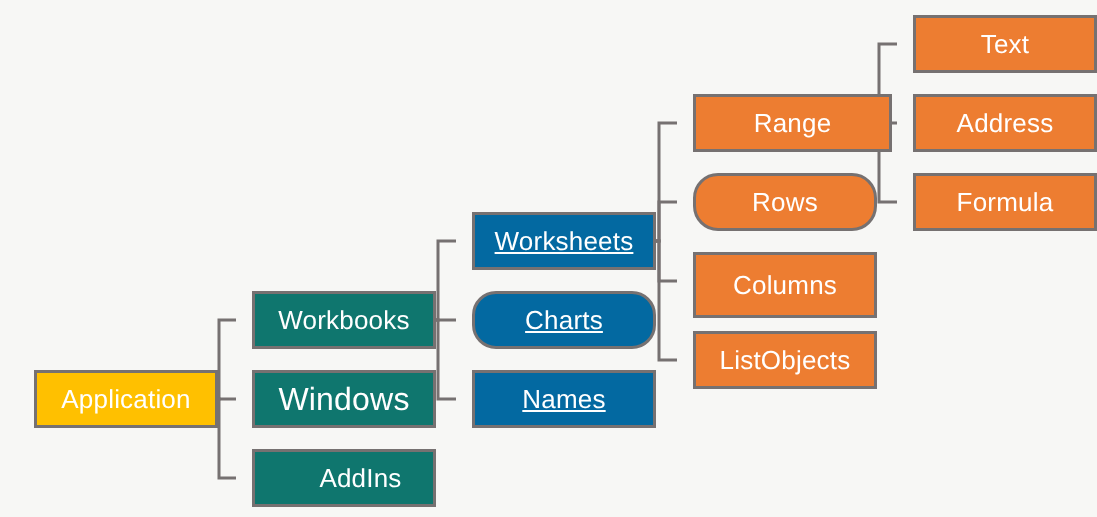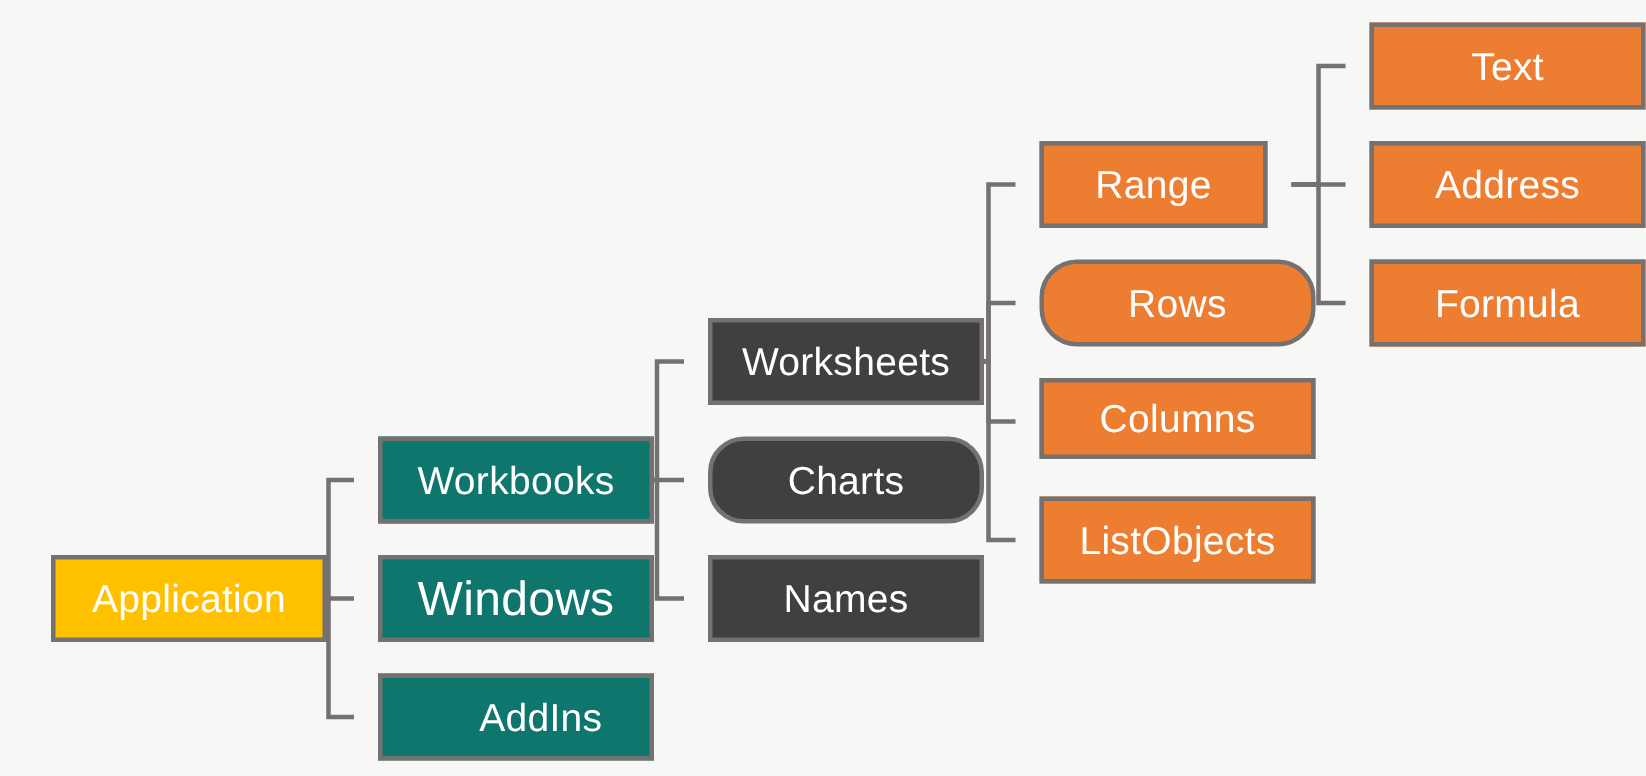--- a/index.html
+++ b/index.html
@@ -36,21 +36,21 @@
     color: #ffffff;
     font-weight: 400;
     letter-spacing: 0.2px;
     line-height: 1;
     white-space: nowrap;
     text-rendering: geometricPrecision;
     margin-left: 16px;
   }
   .node.level-application { background: #ffc000; }
   .node.level-collection  { background: #0f766e; }
-  .node.level-sheet       { background: #404040; }
+  .node.level-sheet       { background: #0369a1; text-decoration: underline; }
   .node.level-range       { background: #ed7d31; }
   .node-label {
     display: block;
     pointer-events: none;
   }
 </style>
 </head>
 <body>
 
 <div id="diagram">
@@ -84,27 +84,27 @@
       </div>
       <div class="node level-sheet" style="left: 456px; top: 212px; width: 184px; height: 58px; font-size: 26px;">
         <span class="node-label">Worksheets</span>
       </div>
       <div class="node level-sheet" style="left: 456px; top: 291px; width: 184px; height: 58px; font-size: 26px; border-radius: 24px;">
         <span class="node-label">Charts</span>
       </div>
       <div class="node level-sheet" style="left: 456px; top: 370px; width: 184px; height: 58px; font-size: 26px;">
         <span class="node-label">Names</span>
       </div>
-      <div class="node level-range" style="left: 677px; top: 94px; width: 152px; height: 58px; font-size: 26px;">
+      <div class="node level-range" style="left: 677px; top: 94px; width: 199px; height: 58px; font-size: 26px;">
         <span class="node-label">Range</span>
       </div>
       <div class="node level-range" style="left: 677px; top: 173px; width: 184px; height: 58px; font-size: 26px; border-radius: 25px;">
         <span class="node-label">Rows</span>
       </div>
-      <div class="node level-range" style="left: 677px; top: 252px; width: 184px; height: 54px; font-size: 26px;">
+      <div class="node level-range" style="left: 677px; top: 252px; width: 184px; height: 66px; font-size: 26px;">
         <span class="node-label">Columns</span>
       </div>
       <div class="node level-range" style="left: 677px; top: 331px; width: 184px; height: 58px; font-size: 26px;">
         <span class="node-label">ListObjects</span>
       </div>
       <div class="node level-range" style="left: 897px; top: 15px; width: 184px; height: 58px; font-size: 26px;">
         <span class="node-label">Text</span>
       </div>
       <div class="node level-range" style="left: 897px; top: 94px; width: 184px; height: 58px; font-size: 26px;">
         <span class="node-label">Address</span>

